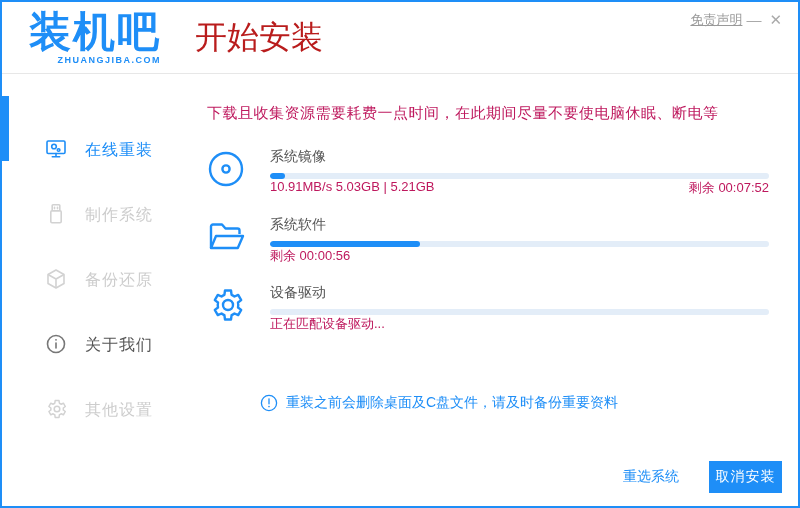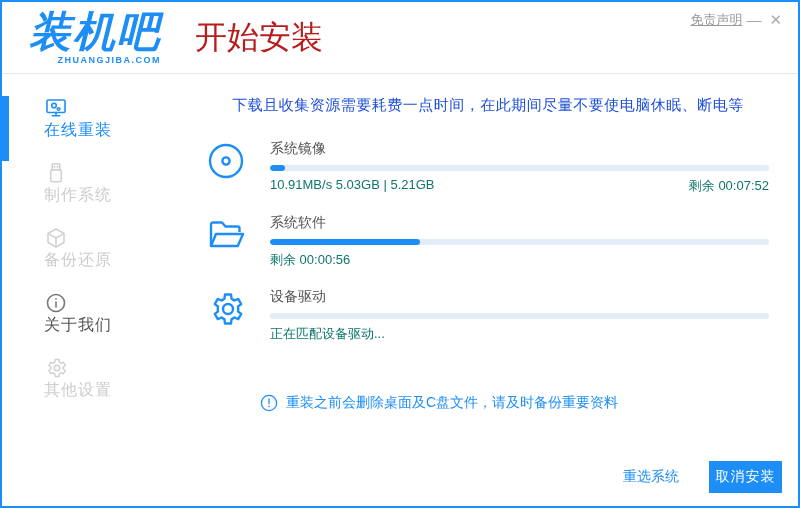--- a/index.html
+++ b/index.html
@@ -4,48 +4,48 @@
 <style>
   * { margin:0; padding:0; box-sizing:border-box; }
   html,body { width:800px; height:508px; font-family:"Liberation Sans","DejaVu Sans",sans-serif; }
   .window {
     position:relative; width:800px; height:508px; background:#fff;
     border:2px solid #1E8EF7; overflow:hidden;
   }
   
   .header { position:relative; height:72px; border-bottom:1px solid #e7e7e7; display:flex; align-items:center; }
   .logo { margin-left:27px; display:flex; flex-direction:column; align-items:flex-end; cursor:default; }
-  .logo-title { font-size:42px; line-height:44px; font-weight:bold; color:#1E8EF7; letter-spacing:2px;font-style:italic; }
+  .logo-title { font-size:42px; line-height:44px; font-weight:bold; color:#1E8EF7; letter-spacing:2px; }
   .logo-sub { font-size:9px; font-weight:bold; color:#1E8EF7; letter-spacing:1.5px; margin-top:1px; }
   .page-title { margin-left:34px; font-size:32px; color:#b91c1c; }
   .header-right { position:absolute; top:9px; right:12px; display:flex; align-items:center; }
   .disclaimer { font-size:13px; color:#999; text-decoration:underline; cursor:pointer; }
   .win-btn { font-size:15px; color:#aaa; cursor:pointer; line-height:18px; padding:0 4px; }
   
   .body { display:flex; height:433px; }
   .sidebar { width:190px; padding-top:22px; flex-shrink:0; }
-  .side-item { position:relative; height:65px; display:flex; align-items:flex-start; padding-left:42px; color:#cdcdcd; cursor:pointer;flex-direction:column; }
+  .side-item { position:relative; height:65px; display:flex; align-items:flex-end; padding-left:42px; color:#cdcdcd; cursor:pointer; }
   .side-item .s-icon { width:24px; height:24px; margin-right:17px; color:#d2d2d2; }
   .side-item .s-label { font-size:16px; letter-spacing:1px; }
   .side-item.active { color:#1E8EF7; }
   .side-item.active .s-icon { color:#1E8EF7; }
   .side-item.active::before { content:""; position:absolute; left:0; top:0; width:7px; height:65px; background:#1E8EF7; }
   .side-item.dark { color:#555; }
   .side-item.dark .s-icon { color:#777; }
   
   .main { flex:1; position:relative; padding:0 29px 0 15px; }
-  .notice { margin-top:22px; text-align:center; font-size:15px; color:#1d4ed8; letter-spacing:0.5px; }
+  .notice { margin-top:30px; text-align:left; font-size:15px; color:#be185d; letter-spacing:0.5px; }
   .tasks { margin-top:25px; }
   .task { display:flex; margin-bottom:19px; }
   .t-icon { width:38px; height:38px; color:#1E8EF7; flex-shrink:0; margin-top:2px; }
   .t-body { flex:1; margin-left:25px; }
   .t-name { font-size:14px; color:#555; }
   .t-track { margin-top:7px; height:6px; background:#e3edf8; border-radius:3px; overflow:hidden; }
   .t-fill { height:100%; background:#1E8EF7; border-radius:3px; width:0%; }
-  .t-stats { margin-top:6px; display:flex; justify-content:space-between; font-size:13px; color:#0f766e; }
+  .t-stats { display:flex; justify-content:space-between; font-size:13px; color:#be185d; }
   .note { position:absolute; left:68px; top:320px; display:flex; align-items:center; gap:8px; font-size:14px; color:#1E8EF7; }
   .note-icon { width:18px; height:18px; flex-shrink:0; }
   
   .footer { position:absolute; right:16px; bottom:14px; display:flex; align-items:center; gap:30px; }
   .btn-text { font-size:14px; color:#1E8EF7; cursor:pointer; }
   .btn-primary { width:73px; height:32px; background:#1E8EF7; color:#fff; font-size:14px;
                  border:none; cursor:pointer; display:flex; align-items:center; justify-content:center; letter-spacing:1px; }
   svg { display:block; width:100%; height:100%; }
 </style>
 </head>

